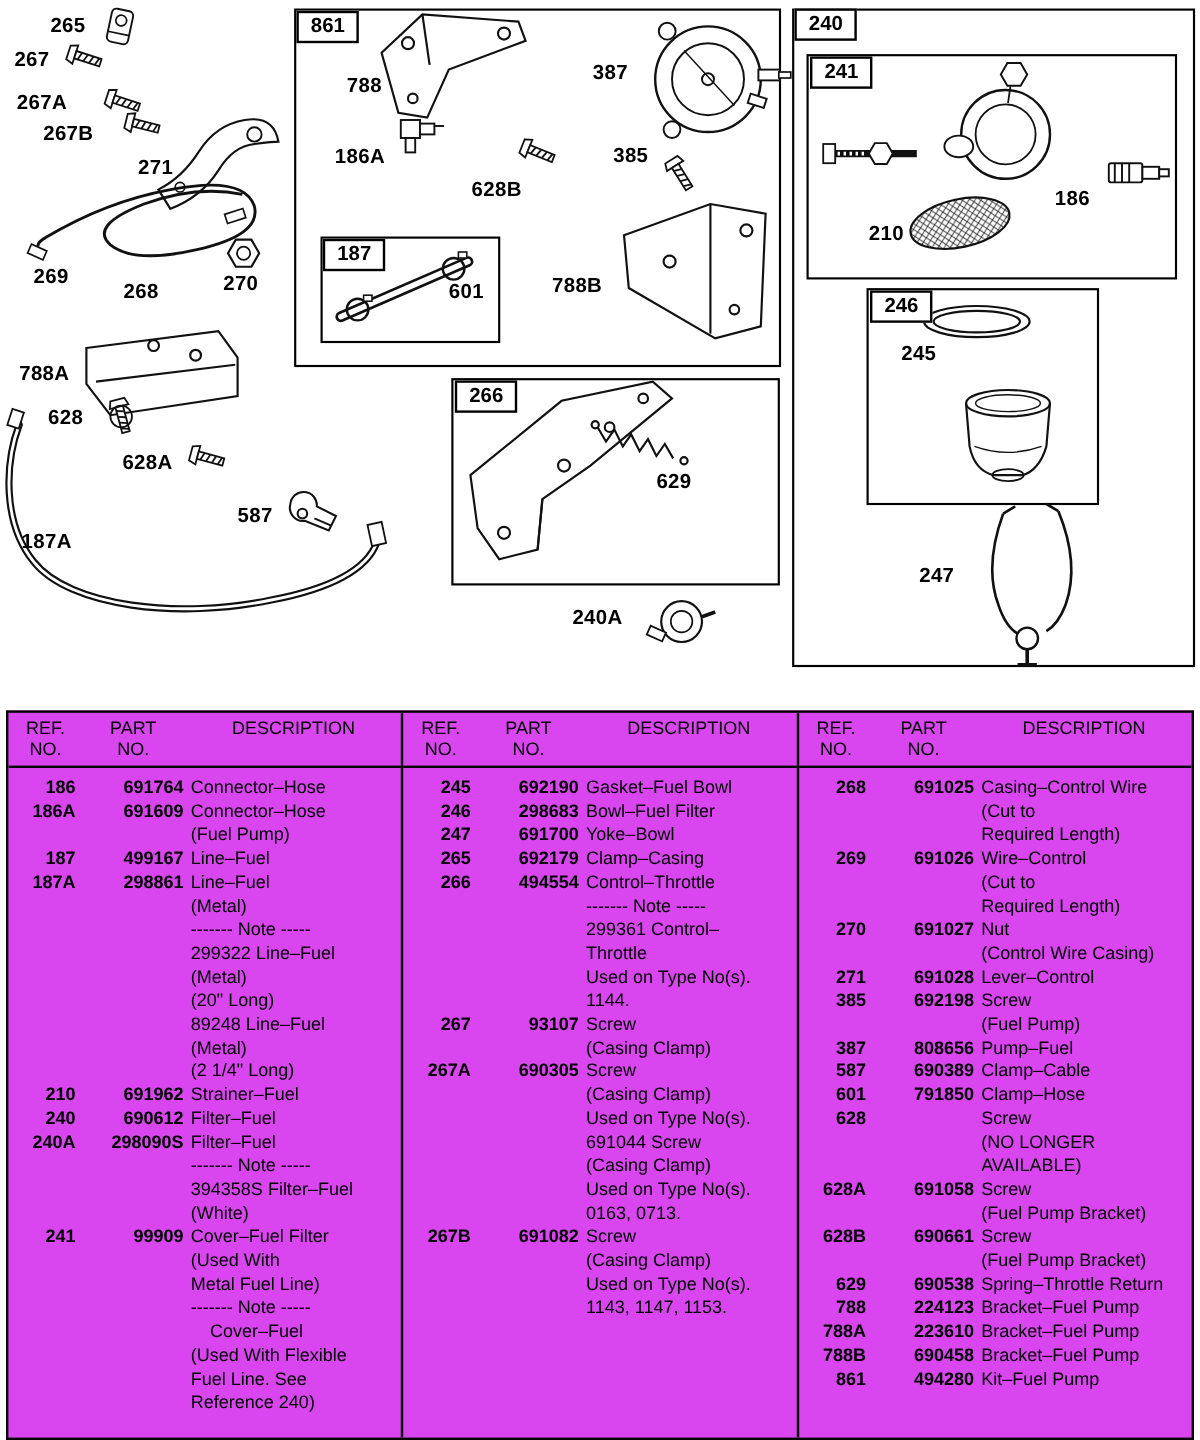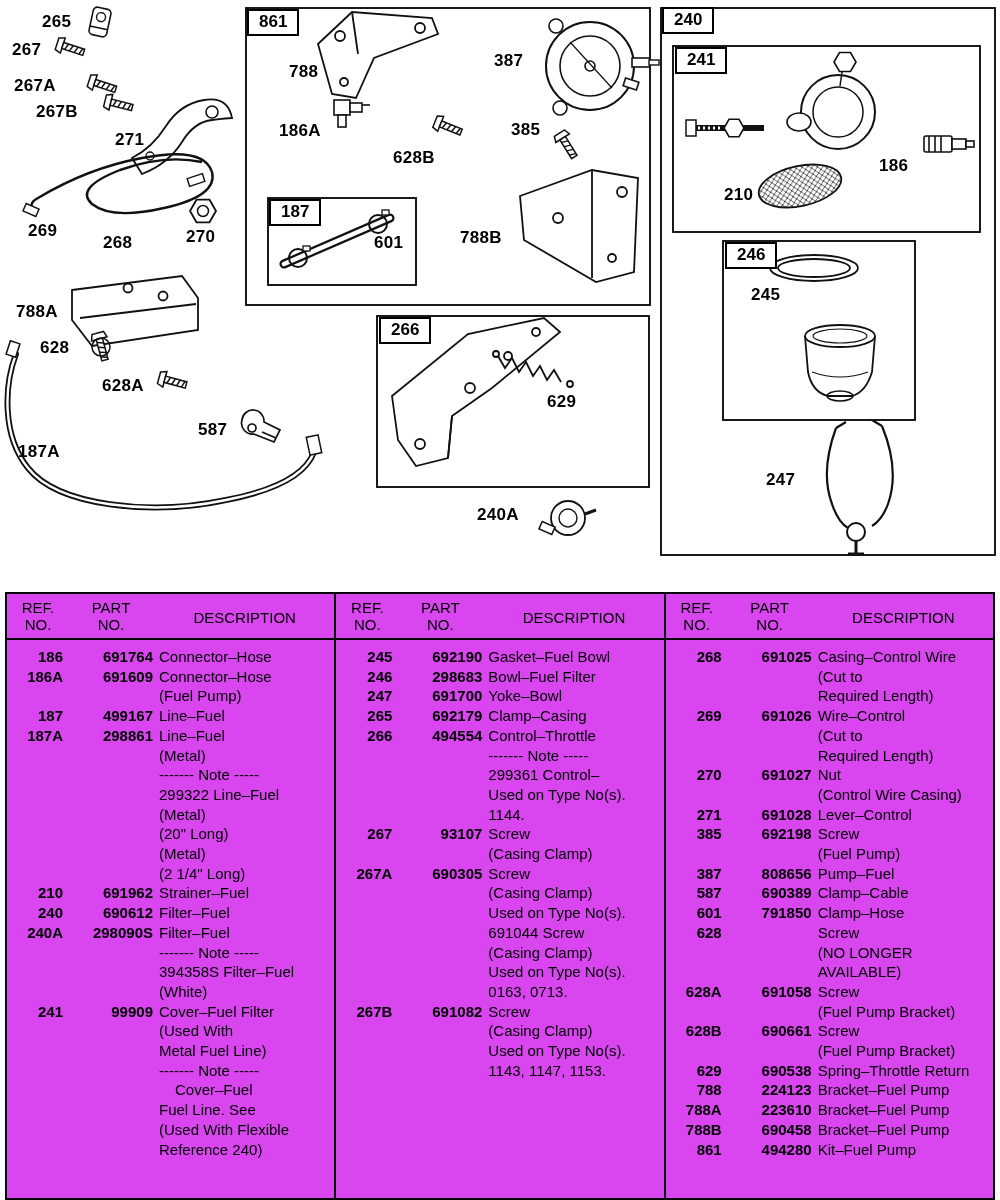--- a/index.html
+++ b/index.html
@@ -14,21 +14,21 @@
             background: #fff; padding: 2px 10px 3px; line-height: 18px; }
 
   
   #parts-table { position: absolute; left: 5px; top: 592px; width: 990px; height: 608px;
                  border: 2px solid #000; display: flex; overflow: hidden; background: #d946ef; }
   .tcol { flex: 1 1 0; display: flex; flex-direction: column; min-width: 0; }
   .tcol + .tcol { border-left: 2px solid #000; }
   .thead { display: grid; grid-template-columns: 50px 84px 1fr; column-gap: 6px;
            padding: 5px 4px 3px 6px; border-bottom: 2px solid #000; height: 46px; font-size: 15px; }
   .hcell { display: flex; flex-direction: column; align-items: center; line-height: 17px; }
-  .hdesc { justify-content: center; }
+  .hdesc { justify-content: flex-start; }
   .trows { padding-top: 7px; }
   .trow { display: grid; grid-template-columns: 50px 84px 1fr; column-gap: 6px;
           padding-left: 6px; line-height: 19.7px; font-size: 15px; }
   .tref, .tpart { font-weight: bold; text-align: right; white-space: nowrap; }
   .tdesc { white-space: nowrap; overflow: hidden; }
   .tdesc .b { font-weight: normal; }
   .tdesc.indent { padding-left: 16px; }
 </style>
 </head>
 <body>
@@ -321,20 +321,25 @@
           <span class="tdesc"><span>(Metal)</span></span>
         </div>
         <div class="trow">
           <span class="tref"></span>
           <span class="tpart"></span>
           <span class="tdesc"><span>(20" Long)</span></span>
         </div>
         <div class="trow">
           <span class="tref"></span>
           <span class="tpart"></span>
+          <span class="tdesc"><span class="b">89248 </span><span>Line–Fuel</span></span>
+        </div>
+        <div class="trow">
+          <span class="tref"></span>
+          <span class="tpart"></span>
           <span class="tdesc"><span>(Metal)</span></span>
         </div>
         <div class="trow">
           <span class="tref"></span>
           <span class="tpart"></span>
           <span class="tdesc"><span>(2 1/4" Long)</span></span>
         </div>
         <div class="trow">
           <span class="tref">210</span>
           <span class="tpart">691962</span>
@@ -386,26 +391,26 @@
           <span class="tdesc"><span class="b">------- Note -----</span></span>
         </div>
         <div class="trow">
           <span class="tref"></span>
           <span class="tpart"></span>
           <span class="tdesc indent"><span>Cover–Fuel</span></span>
         </div>
         <div class="trow">
           <span class="tref"></span>
           <span class="tpart"></span>
+          <span class="tdesc"><span>(Used With Flexible</span></span>
+        </div>
+        <div class="trow">
+          <span class="tref"></span>
+          <span class="tpart"></span>
           <span class="tdesc"><span>Fuel Line. See</span></span>
-        </div>
-        <div class="trow">
-          <span class="tref"></span>
-          <span class="tpart"></span>
-          <span class="tdesc"><span>(Used With Flexible</span></span>
         </div>
         <div class="trow">
           <span class="tref"></span>
           <span class="tpart"></span>
           <span class="tdesc"><span>Reference 240)</span></span>
         </div>
       </div>
   </div>
 
   <div class="tcol">
@@ -454,20 +459,25 @@
           <span class="tdesc"><span class="b">------- Note -----</span></span>
         </div>
         <div class="trow">
           <span class="tref"></span>
           <span class="tpart"></span>
           <span class="tdesc"><span class="b">299361 </span><span>Control–</span></span>
         </div>
         <div class="trow">
           <span class="tref"></span>
           <span class="tpart"></span>
+          <span class="tdesc"><span>Throttle</span></span>
+        </div>
+        <div class="trow">
+          <span class="tref"></span>
+          <span class="tpart"></span>
           <span class="tdesc"><span>Used on Type No(s).</span></span>
         </div>
         <div class="trow">
           <span class="tref"></span>
           <span class="tpart"></span>
           <span class="tdesc"><span>1144.</span></span>
         </div>
         <div class="trow">
           <span class="tref">267</span>
           <span class="tpart">93107</span>

